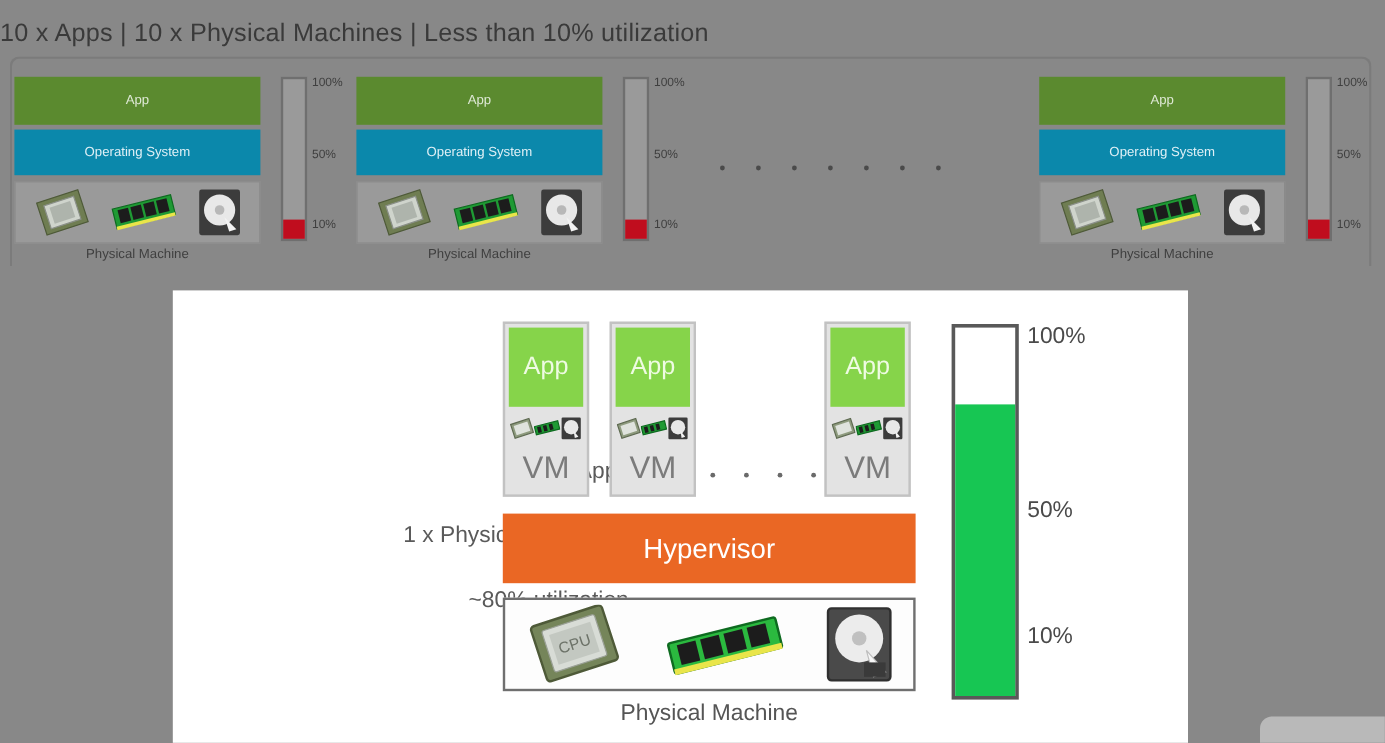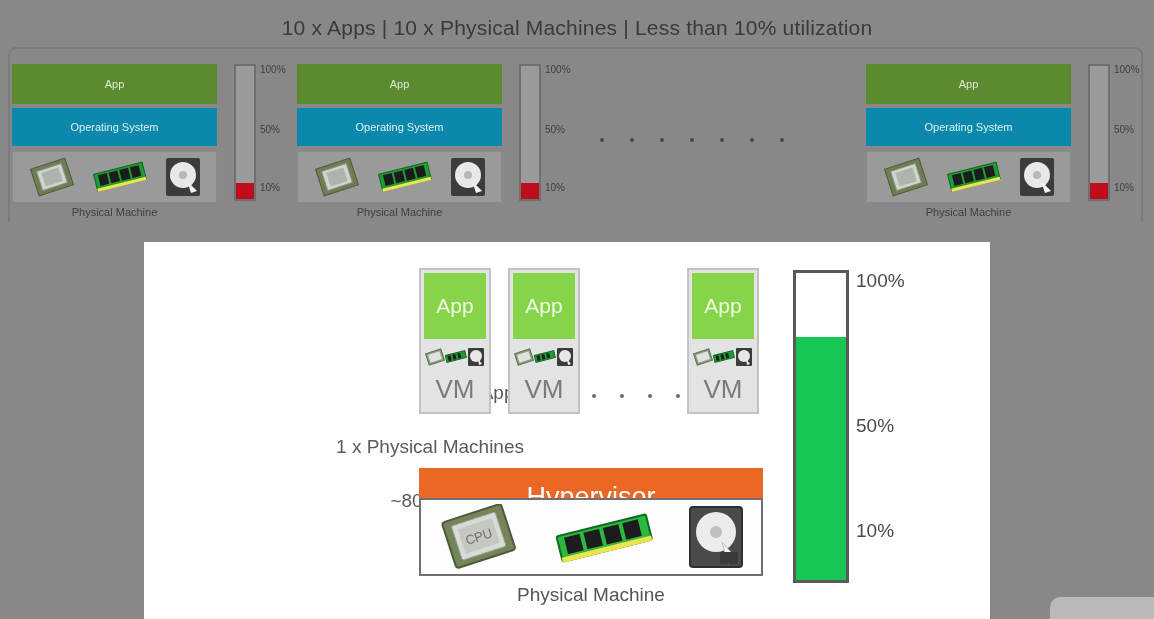--- a/index.html
+++ b/index.html
@@ -8,21 +8,20 @@
     background:#888888;
     font-family:"Liberation Sans", sans-serif;
     overflow:hidden;
     position:relative;
   }
   .stage{position:absolute;left:0;top:0;width:1154px;height:619px;}
 
   
   .top-title{
     position:absolute;left:0;top:16px;width:1154px;
-    text-align:center;
     font-size:21px;color:#3a3a3a;letter-spacing:.2px;
     white-space:nowrap;
   }
   .top-frame{
     position:absolute;left:8px;top:47px;width:1135px;height:175px;
     border:2px solid #7b7b7b;
     border-top-left-radius:8px;border-top-right-radius:8px;
     border-bottom:none;
     box-sizing:border-box;
   }
@@ -84,22 +83,22 @@
   }
   .vm-hw{height:30px;display:flex;align-items:center;justify-content:space-around;padding:0 4px;}
   .vm-label{text-align:center;font-size:26px;color:#7b7b7b;line-height:34px;}
 
   .vm-dots{position:absolute;top:152px;display:flex;gap:24px;}
   .vm-dots .dot{background:#6a6a6a;}
 
   .hypervisor{
     position:absolute;left:275px;top:186px;width:344px;height:58px;
     background:#ea6724;color:#ffffff;
-    font-size:27px;
-    display:flex;align-items:center;justify-content:center;margin-top:40px;
+    font-size:23px;
+    display:flex;align-items:center;justify-content:center;
   }
   .host-hw{
     position:absolute;left:275px;top:256px;width:344px;height:78px;
     border:2px solid #6f6f6f;background:#fdfdfd;box-sizing:border-box;
     display:flex;align-items:center;justify-content:space-around;
   }
   .host-caption{
     position:absolute;left:275px;top:342px;width:344px;text-align:center;
     font-size:19px;color:#555555;
   }

